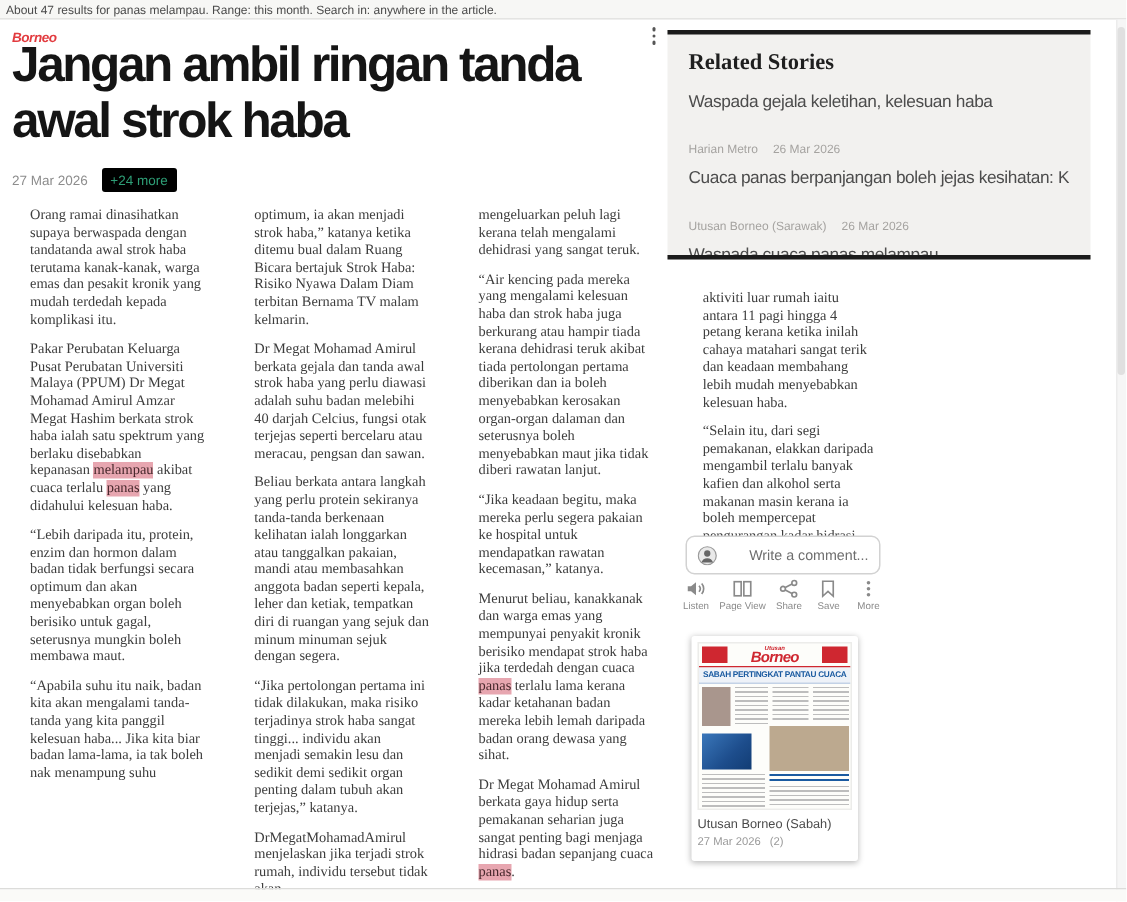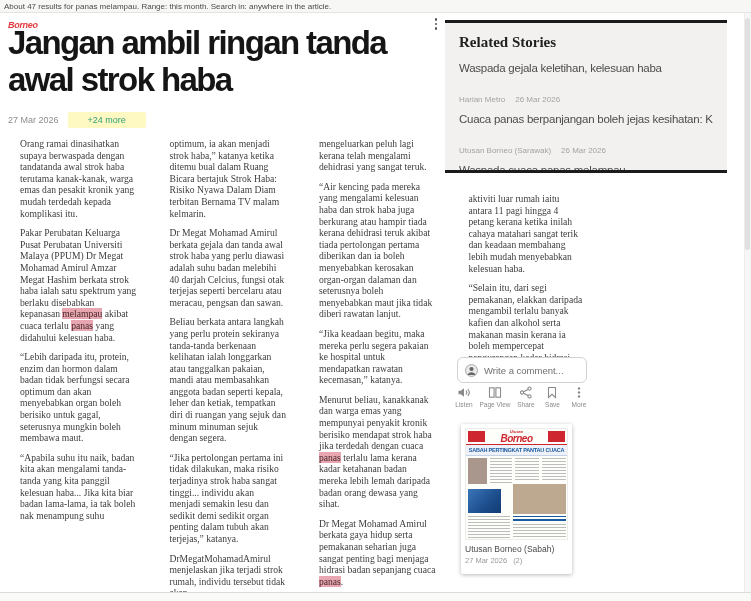--- a/index.html
+++ b/index.html
@@ -17,21 +17,21 @@
   .kebab{position:absolute;left:429px;top:15px;width:14px;height:18px;display:flex;
          flex-direction:column;align-items:center;justify-content:center;gap:2px;cursor:pointer;}
   .kebab i{width:2.5px;height:2.5px;border-radius:50%;background:#555;display:block;}
 
   
   .headline{position:absolute;left:8px;top:24px;width:440px;margin:0;
             font-family:"Liberation Sans",sans-serif;font-weight:bold;font-size:33px;
             line-height:37px;letter-spacing:-1.6px;color:#151515;}
   .dateline{position:absolute;left:8px;top:112px;display:flex;align-items:center;gap:9px;}
   .date{font-size:9px;color:#8d8d8d;}
-  .badge{font-size:9px;color:var(--badge_green);background:#fef9c3;padding:3px 20px;
+  .badge{font-size:9px;color:var(--badge_green);background:#000000;padding:3px 6px;
          border-radius:2px;cursor:pointer;}
 
   
   .columns{position:absolute;left:8px;top:138px;width:577px;height:455px;display:flex;gap:21px;
            font-family:"Liberation Serif",serif;font-size:9.6px;line-height:11.6px;color:#3d3d3d;}
   .col{flex:1 1 0;overflow:hidden;}
   .col p{margin:0 0 8px 12px;}
   .col4{padding-top:55px;box-sizing:border-box;}
   .hl{background:var(--highlight_pink);color:#47282c;}
 
@@ -40,21 +40,21 @@
            border-top:3px solid var(--panel_border_black);border-bottom:3px solid var(--panel_border_black);
            padding:11px 14px;box-sizing:border-box;overflow:hidden;}
   .related h2{margin:0 0 11px 0;font-family:"Liberation Serif",serif;font-size:15px;color:#1f1f1f;}
   .rel-item{margin-bottom:9px;cursor:pointer;}
   .rel-title{font-size:11.5px;letter-spacing:-.25px;color:#4c4c4c;white-space:nowrap;overflow:hidden;}
   .rel-meta{margin-top:21px;font-size:8px;color:#a5a3a0;display:flex;gap:10px;}
 
   
   .comment{position:absolute;left:457px;top:357px;width:130px;height:26px;border:1px solid #d2d2d2;
            border-radius:6px;background:#fff;display:flex;align-items:center;gap:6px;
-           padding:0 7px;box-sizing:border-box;cursor:text;}
+           padding:0 7px;box-sizing:border-box;cursor:text;justify-content:space-between;}
   .comment .ph{font-size:9.5px;color:#6e6e6e;}
 
   
   .actions{position:absolute;left:453px;top:386px;width:137px;display:flex;justify-content:space-between;}
   .action{display:flex;flex-direction:column;align-items:center;gap:2px;cursor:pointer;min-width:22px;}
   .action svg{display:block;}
   .action span{font-size:6.5px;color:#8a8a8a;white-space:nowrap;}
 
   
   .thumb-card{position:absolute;left:461px;top:424px;width:111px;height:150px;background:#fff;

